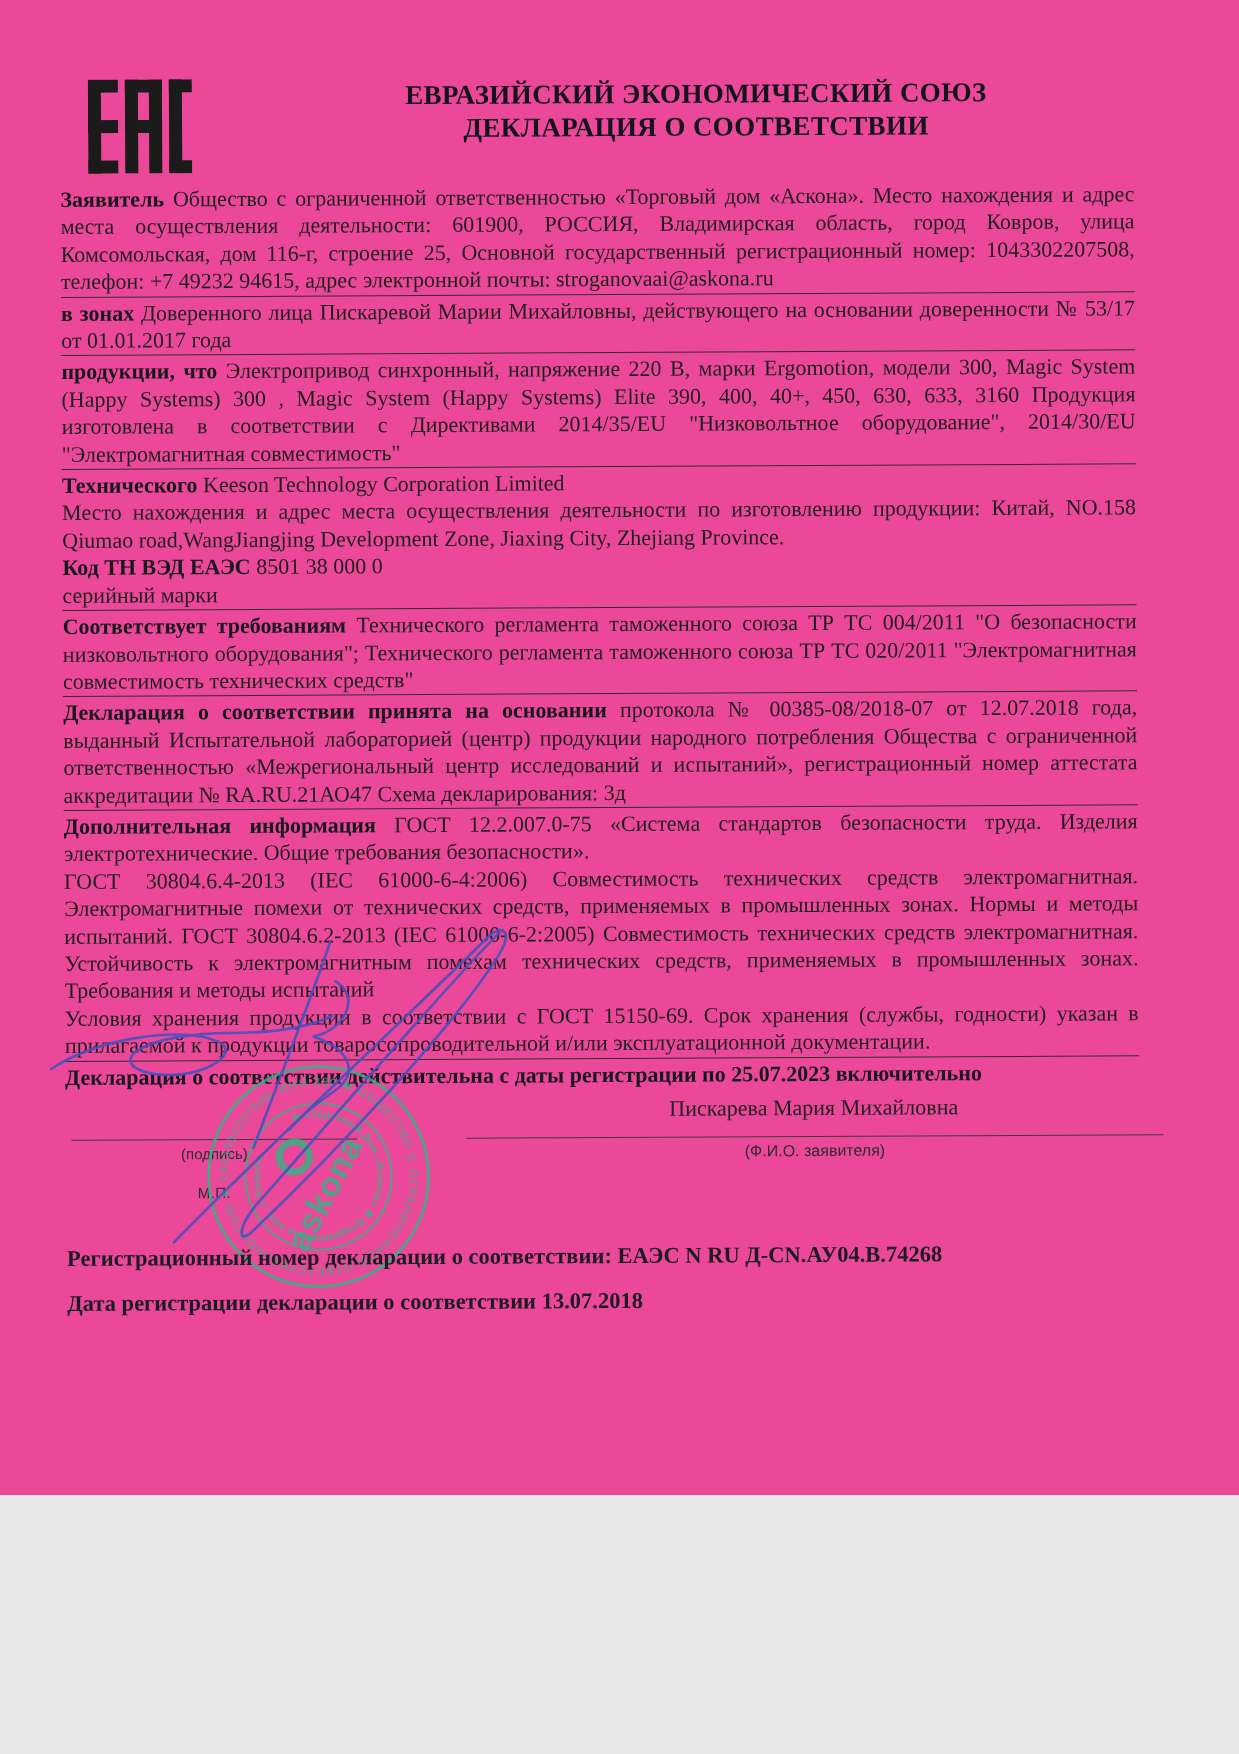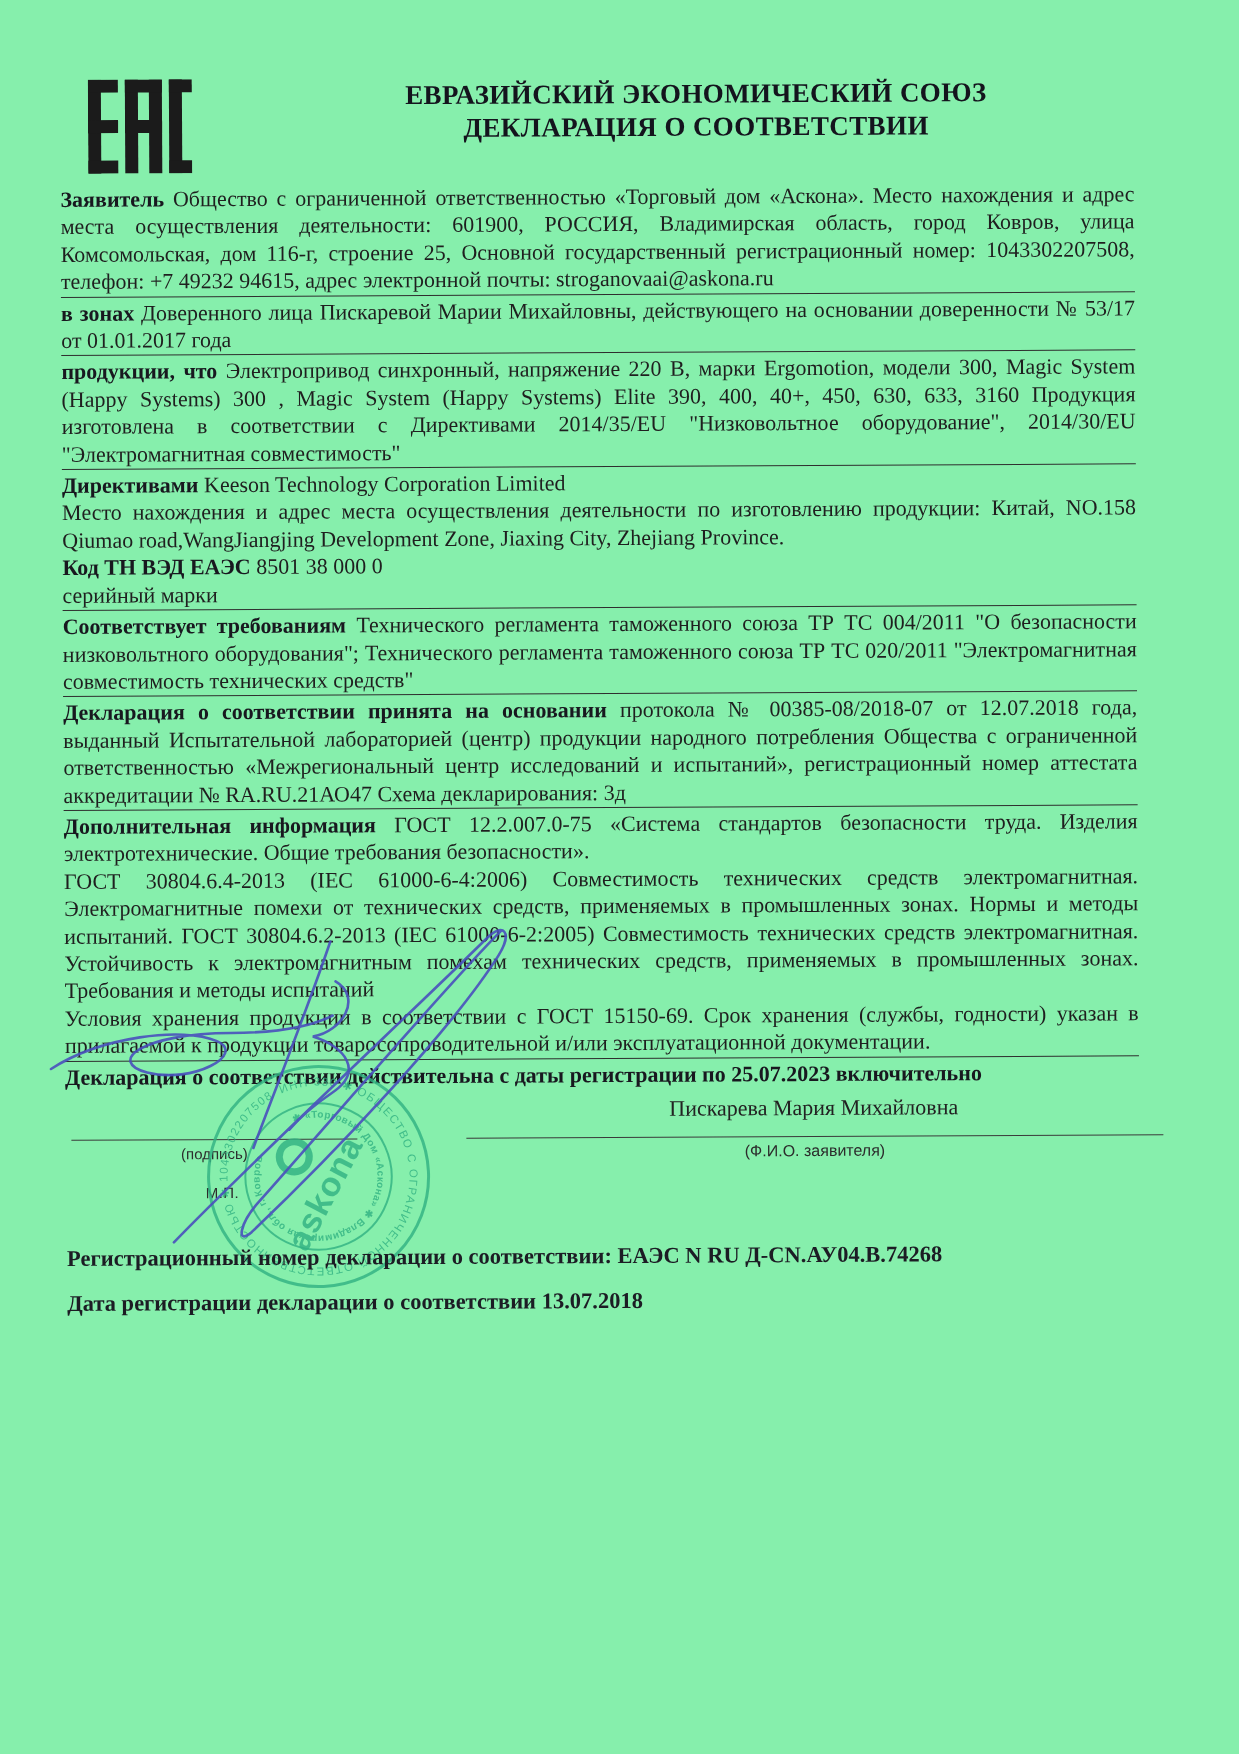--- a/index.html
+++ b/index.html
@@ -1,20 +1,20 @@
 <!DOCTYPE html>
 <html><head>
 <meta charset="utf-8">
 <style>
   html,body{margin:0;padding:0;background:#e8e8e8;}
   .page{
     position:relative;
-    width:1239px;height:1754px;
+    width:1239px;height:1495px;
     margin:0 auto;
-    background:#86efac;
+    background:#ec4899;
     overflow:hidden;
     font-family:"Liberation Serif", serif;
     color:#1f1f1f;
   }
   .sheet{position:absolute;left:0;top:0;width:1239px;height:1754px;transform:rotate(-0.3deg);}
   
   .eac{position:absolute;left:92px;top:77px;width:104px;height:94px;}
   
   .title{
     position:absolute;left:280px;top:78px;width:840px;
@@ -33,21 +33,21 @@
   .sig-area{position:absolute;left:0;top:1090px;width:1239px;height:170px;}
   .fio-name{position:absolute;left:465px;top:6px;width:695px;text-align:center;font-size:22px;color:#222;}
   .line-left{position:absolute;left:70px;top:47px;width:286px;border-top:1.8px solid #3a3a3a;}
   .line-right{position:absolute;left:465px;top:47px;width:697px;border-top:1.8px solid #3a3a3a;}
   .cap{
     position:absolute;font-family:"Liberation Sans", sans-serif;
     font-size:15px;color:#2c2c2c;
   }
   .cap.sign{left:70px;top:53px;width:286px;text-align:center;}
   .cap.fio{left:465px;top:53px;width:697px;text-align:center;font-size:16px;}
-  .cap.mp{left:204px;top:92px;font-size:15px;letter-spacing:.5px;}
+  .cap.mp{left:196px;top:92px;font-size:15px;letter-spacing:.5px;}
   
   .stamp{position:absolute;left:186px;top:1044px;width:262px;height:262px;pointer-events:none;}
   .autograph{position:absolute;left:30px;top:918px;width:520px;height:345px;pointer-events:none;}
   
   .footer-line{position:absolute;left:65px;width:1075px;font-size:22.5px;font-weight:bold;color:#1c1c24;}
   .f1{top:1243px;}
   .f2{top:1288px;}
 </style>
 </head>
 <body>
@@ -77,21 +77,21 @@
     </div>
 
     <div class="body" id="body">
 
         <p class="section rule"><b>Заявитель </b><span>Общество с ограниченной ответственностью «Торговый дом «Аскона». Место нахождения и адрес места осуществления деятельности: 601900, РОССИЯ, Владимирская область, город Ковров, улица Комсомольская, дом 116-г, строение 25, Основной государственный регистрационный номер: 1043302207508, телефон: +7 49232 94615, адрес электронной почты: stroganovaai@askona.ru</span></p>
 
         <p class="section rule"><b>в зонах </b><span>Доверенного лица Пискаревой Марии Михайловны, действующего на основании доверенности № 53/17 от 01.01.2017 года</span></p>
 
         <p class="section rule"><b>продукции, что </b><span>Электропривод синхронный, напряжение 220 В, марки Ergomotion, модели 300, Magic System (Happy Systems) 300 , Magic System (Happy Systems) Elite 390, 400, 40+, 450, 630, 633, 3160 Продукция изготовлена в соответствии с Директивами 2014/35/EU "Низковольтное оборудование", 2014/30/EU "Электромагнитная совместимость"</span></p>
 
-        <p class="section"><b>Директивами </b><span>Keeson Technology Corporation Limited</span></p>
+        <p class="section"><b>Технического </b><span>Keeson Technology Corporation Limited</span></p>
 
         <p class="section"><b></b><span>Место нахождения и адрес места осуществления деятельности по изготовлению продукции: Китай, NO.158 Qiumao road,WangJiangjing Development Zone, Jiaxing City, Zhejiang Province.</span></p>
 
         <p class="section"><b>Код ТН ВЭД ЕАЭС </b><span>8501 38 000 0</span></p>
 
         <p class="section rule"><b></b><span>серийный марки</span></p>
 
         <p class="section rule"><b>Соответствует требованиям </b><span>Технического регламента таможенного союза ТР ТС 004/2011 "О безопасности низковольтного оборудования"; Технического регламента таможенного союза ТР ТС 020/2011 "Электромагнитная совместимость технических средств"</span></p>
 
         <p class="section rule"><b>Декларация о соответствии принята на основании </b><span>протокола № 00385-08/2018-07 от 12.07.2018 года, выданный Испытательной лабораторией (центр) продукции народного потребления Общества с ограниченной ответственностью «Межрегиональный центр исследований и испытаний», регистрационный номер аттестата аккредитации № RA.RU.21АО47 Схема декларирования: 3д</span></p>

